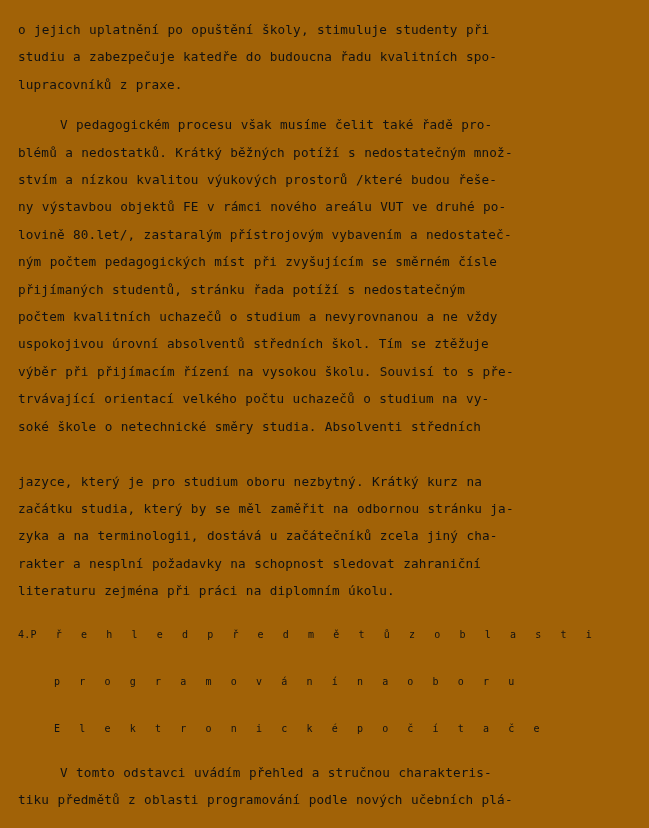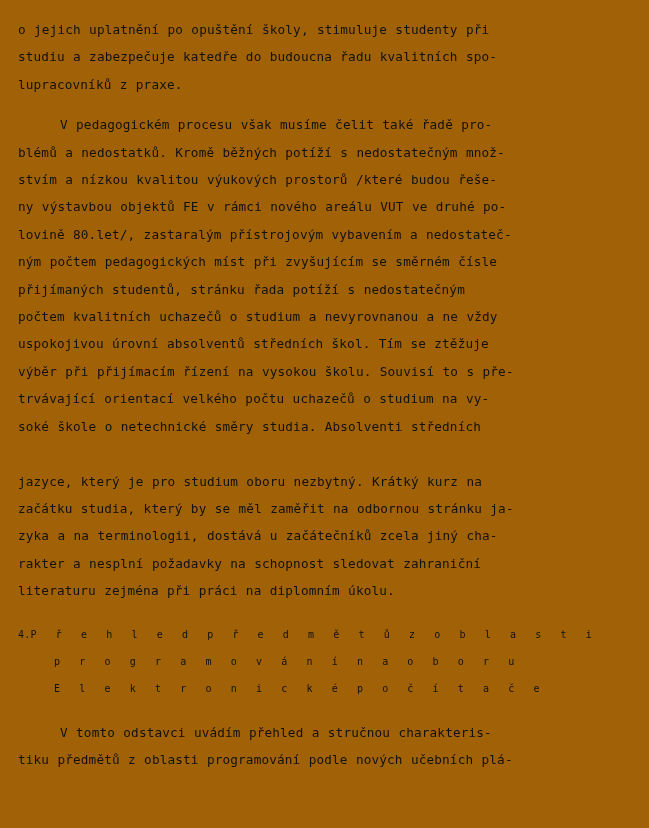--- a/index.html
+++ b/index.html
@@ -54,20 +54,21 @@
     letter-spacing: 0.2px;
   }
   .section .spaced {
     letter-spacing: 3.1px;
     word-spacing: 7px;
   }
   .section-line2, .section-line3 {
     padding-left: 36px;
     letter-spacing: 3.1px;
     word-spacing: 7px;
+    margin-top: 20px;
   }
 
   
   .doc .para:nth-child(odd) { }
 </style>
 </head>
 <body>
 
 <div class="page">
   <div class="doc">
@@ -75,21 +76,21 @@
     <p class="para">
       <span>o jejich uplatnění po opuštění školy, stimuluje studenty při</span><br>
       <span>studiu a zabezpečuje katedře do budoucna řadu kvalitních spo-</span><br>
       <span>lupracovníků z praxe.</span>
     </p>
 
     <div class="gap-small"></div>
 
     <p class="para indent">
       <span>V pedagogickém procesu však musíme čelit také řadě pro-</span><br>
-      <span>blémů a nedostatků. Kromě běžných potíží s nedostatečným množ-</span><br>
+      <span>blémů a nedostatků. Krátký běžných potíží s nedostatečným množ-</span><br>
       <span>stvím a nízkou kvalitou výukových prostorů /které budou řeše-</span><br>
       <span>ny výstavbou objektů FE v rámci nového areálu VUT ve druhé po-</span><br>
       <span>lovině 80.let/, zastaralým přístrojovým vybavením a nedostateč-</span><br>
       <span>ným počtem pedagogických míst při zvyšujícím se směrném čísle</span><br>
       <span>přijímaných studentů, stránku řada potíží s nedostatečným</span><br>
       <span>počtem kvalitních uchazečů o studium a nevyrovnanou a ne vždy</span><br>
       <span>uspokojivou úrovní absolventů středních škol. Tím se ztěžuje</span><br>
       <span>výběr při přijímacím řízení na vysokou školu. Souvisí to s pře-</span><br>
       <span>trvávající orientací velkého počtu uchazečů o studium na vy-</span><br>
       <span>soké škole o netechnické směry studia. Absolventi středních</span><br>

